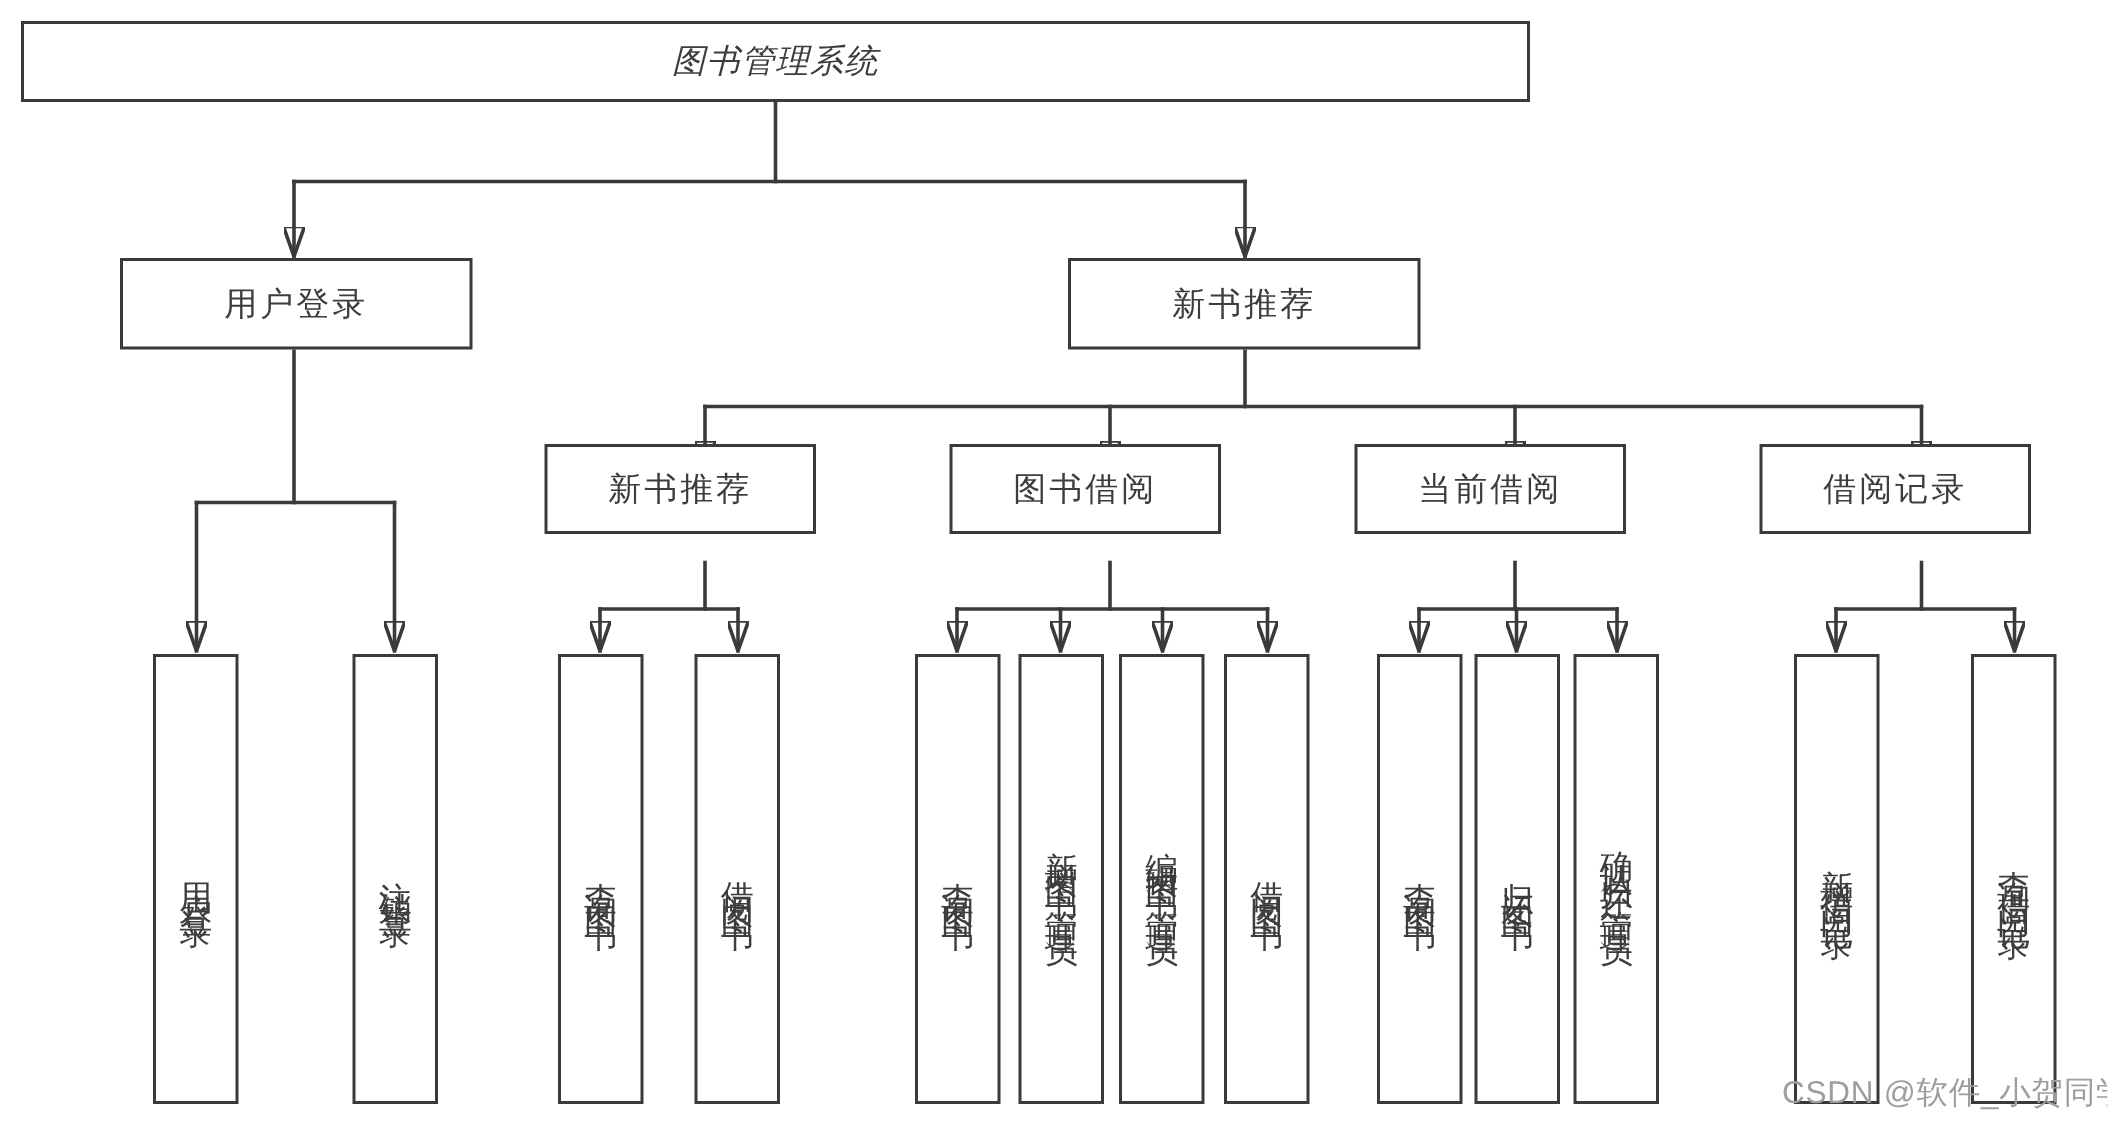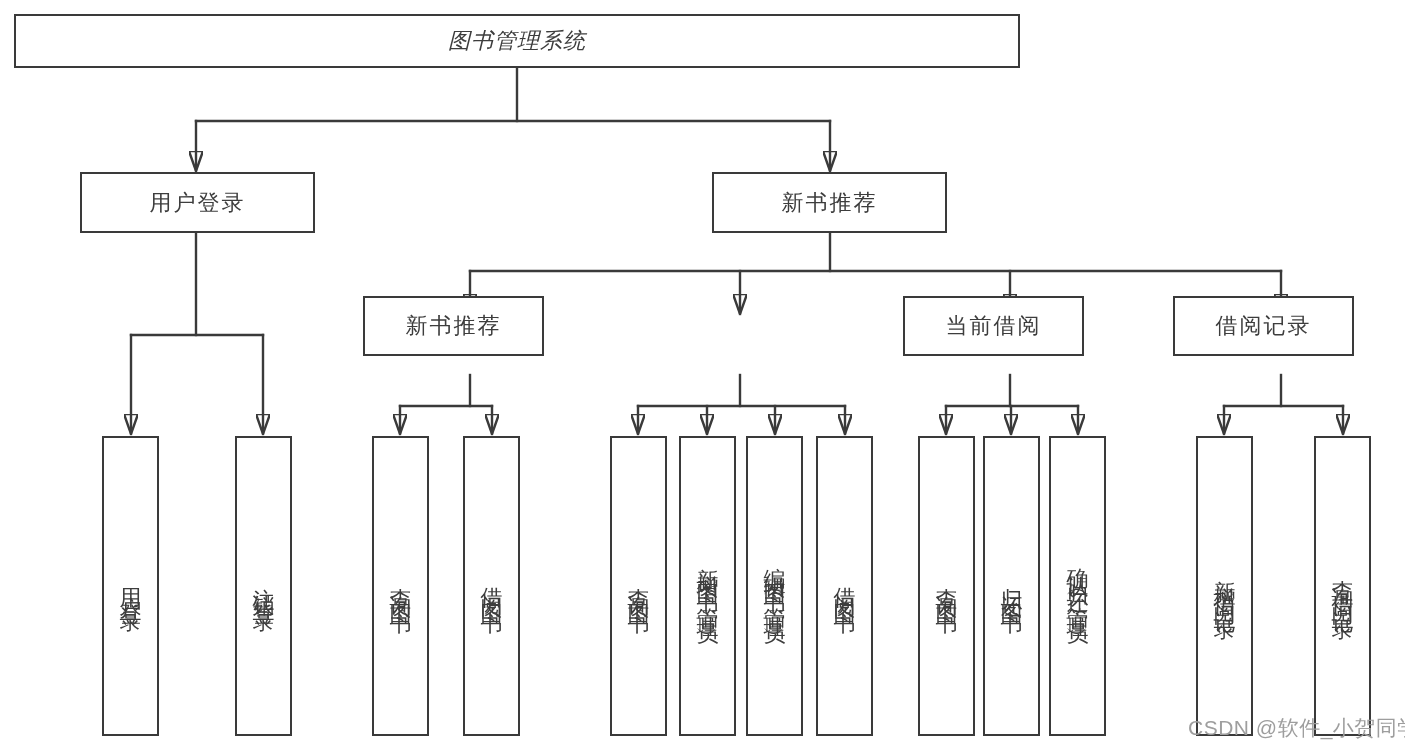--- a/index.html
+++ b/index.html
@@ -103,20 +103,21 @@
     <path d="M1224 406 V434" marker-end="url(#arrow)"></path>
     <path d="M1343 406 V434" marker-end="url(#arrow)"></path>
   </svg>
 
   <div class="box root-box">图书管理系统</div>
 
   <div class="box lvl2-box" style="left:80px;">用户登录</div>
   <div class="box lvl2-box" style="left:712px;">新书推荐</div>
 
   <div class="box lvl3-box" style="left:363px;">新书推荐</div>
+  <div class="box lvl3-box" style="left:633px;">图书借阅</div>
   <div class="box lvl3-box" style="left:903px;">当前借阅</div>
   <div class="box lvl3-box" style="left:1173px;">借阅记录</div>
 
   <div class="box leaf-box" style="left:102px;">用户登录</div>
   <div class="box leaf-box" style="left:235px;">注销登录</div>
 
   <div class="box leaf-box" style="left:372px;">查询图书</div>
   <div class="box leaf-box" style="left:463px;">借阅图书</div>
 
   <div class="box leaf-box" style="left:610px;">查询图书</div>

